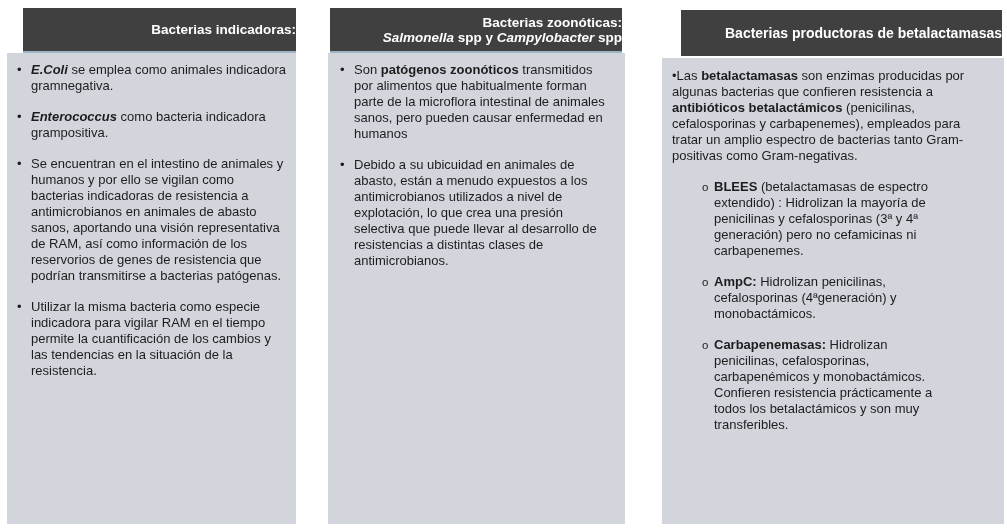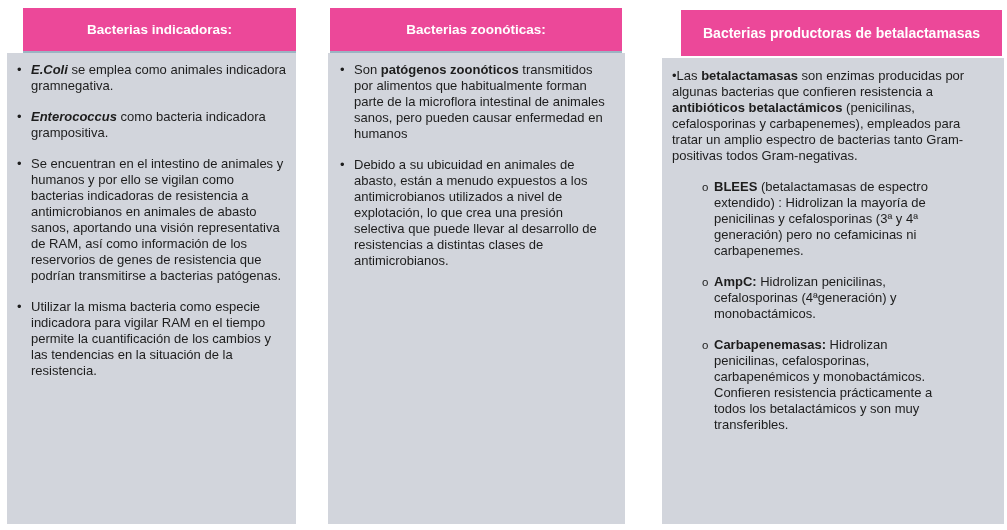--- a/index.html
+++ b/index.html
@@ -2,25 +2,26 @@
 <html><head>
 <meta charset="utf-8">
 <style>
   html,body{margin:0;padding:0;background:#ffffff;}
   .canvas{
     position:relative;width:1007px;height:530px;background:#ffffff;
     font-family:"Liberation Sans",sans-serif;overflow:hidden;
   }
   section.column{display:contents;}
   .col-header{
-    position:absolute;background:#ec4899;color:#ffffff;
+    position:absolute;background:#404040;color:#ffffff;
     text-align:center;font-weight:bold;
     display:flex;flex-direction:column;justify-content:center;
     font-size:13.5px;line-height:15px;
     box-sizing:border-box;
+    align-items:flex-end;
   }
   .col-body{
     position:absolute;background:#d2d5dc;color:#1d1d1d;
     font-size:13px;line-height:16px;
     box-sizing:border-box;
   }
   
   #col-indicadoras .col-header{left:23px;top:8px;width:273px;height:45px;border-bottom:2px solid #9cb4c3;}
   #col-indicadoras .col-body{left:7px;top:53px;width:289px;height:471px;padding:9px 6px 0 10px;}
   
@@ -65,40 +66,41 @@
         <div class="block bullet">
           <span class="marker">•</span>
           <div class="btext"><span>Utilizar la misma bacteria como especie indicadora para vigilar RAM en el tiempo permite la cuantificación de los cambios y las tendencias en la situación de la resistencia.</span></div>
         </div>
       </div>
   </section>
 
   <section class="column" id="col-zoonoticas">
     <header class="col-header">
         <div class="header-line"><span class="b">Bacterias zoonóticas:</span></div>
+        <div class="header-line"><span class="b i">Salmonella</span><span class="b"> spp y </span><span class="b i">Campylobacter</span><span class="b"> spp</span></div>
       </header>
     <div class="col-body">
         <div class="block bullet">
           <span class="marker">•</span>
           <div class="btext"><span>Son </span><span class="b">patógenos zoonóticos</span><span> transmitidos por alimentos que habitualmente forman parte de la microflora intestinal de animales sanos, pero pueden causar enfermedad en humanos</span></div>
         </div>
         <div class="block bullet">
           <span class="marker">•</span>
           <div class="btext"><span>Debido a su ubicuidad en animales de abasto, están a menudo expuestos a los antimicrobianos utilizados a nivel de explotación, lo que crea una presión selectiva que puede llevar al desarrollo de resistencias a distintas clases de antimicrobianos.</span></div>
         </div>
       </div>
   </section>
 
   <section class="column" id="col-betalactamasas">
     <header class="col-header">
         <div class="header-line"><span class="b">Bacterias productoras de betalactamasas</span></div>
       </header>
     <div class="col-body">
         <div class="block para">
-          <div class="btext"><span>•Las </span><span class="b">betalactamasas</span><span> son enzimas producidas por algunas bacterias que confieren resistencia a </span><span class="b">antibióticos betalactámicos</span><span> (penicilinas, cefalosporinas y carbapenemes), empleados para tratar un amplio espectro de bacterias tanto Gram-positivas todos Gram-negativas.</span></div>
+          <div class="btext"><span>•Las </span><span class="b">betalactamasas</span><span> son enzimas producidas por algunas bacterias que confieren resistencia a </span><span class="b">antibióticos betalactámicos</span><span> (penicilinas, cefalosporinas y carbapenemes), empleados para tratar un amplio espectro de bacterias tanto Gram-positivas como Gram-negativas.</span></div>
         </div>
         <div class="block sub">
           <span class="marker">o</span>
           <div class="btext"><span class="b">BLEES</span><span> (betalactamasas de espectro extendido) : Hidrolizan la mayoría de penicilinas y cefalosporinas (3ª y 4ª generación) pero no cefamicinas ni carbapenemes.</span></div>
         </div>
         <div class="block sub">
           <span class="marker">o</span>
           <div class="btext"><span class="b">AmpC:</span><span> Hidrolizan penicilinas, cefalosporinas (4ªgeneración) y monobactámicos.</span></div>
         </div>
         <div class="block sub">

